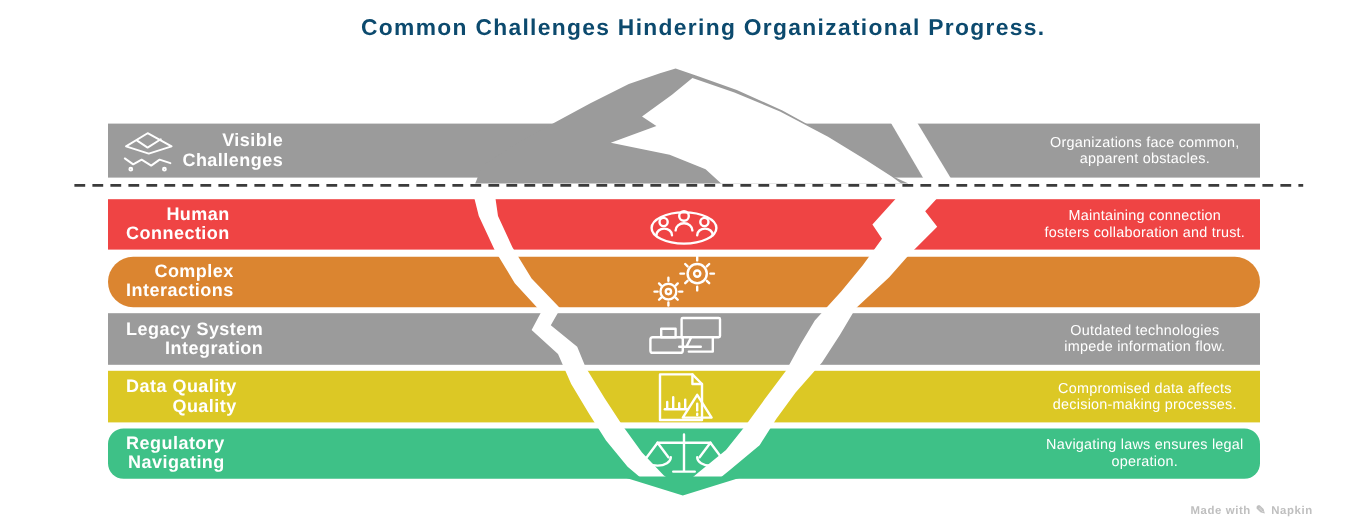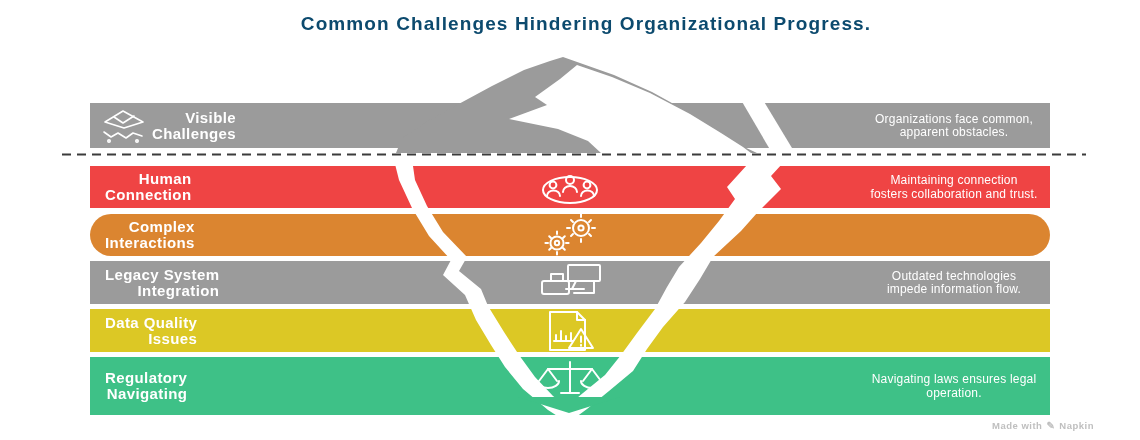--- a/index.html
+++ b/index.html
@@ -78,25 +78,26 @@
     <div class="label">
       <span>Legacy System</span>
       <span>Integration</span>
     </div>
     <div class="desc">Outdated technologies impede information flow.</div>
   </div>
 
   <div class="bar" style="top: 309px; height: 43px; background-color: rgb(220, 200, 37);">
     <div class="label">
       <span>Data Quality</span>
-      <span>Issues</span>
+      <span>Quality</span>
     </div>
+    <div class="desc">Compromised data affects decision-making processes.</div>
   </div>
 
-  <div class="bar" style="top: 357px; height: 58px; background-color: rgb(62, 193, 135);">
+  <div class="bar" style="top: 357px; height: 42px; background-color: rgb(62, 193, 135); border-radius: 13px;">
     <div class="label">
       <span>Regulatory</span>
       <span>Navigating</span>
     </div>
     <div class="desc">Navigating laws ensures legal operation.</div>
   </div>
 
   <svg class="overlay" width="1140" height="440" viewBox="0 0 1140 440">
 
     <polygon fill="#ffffff" points="

